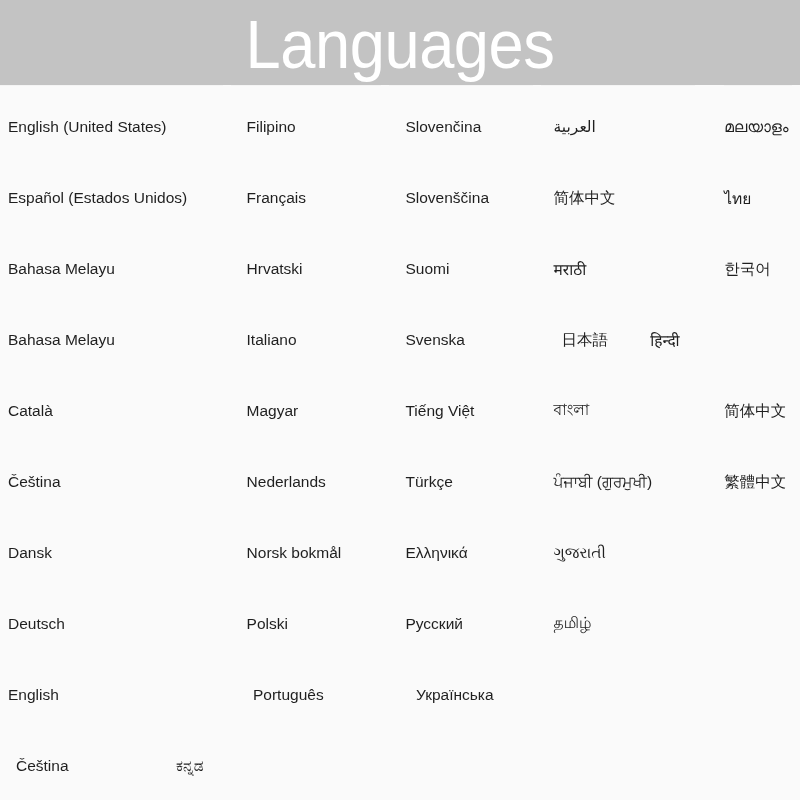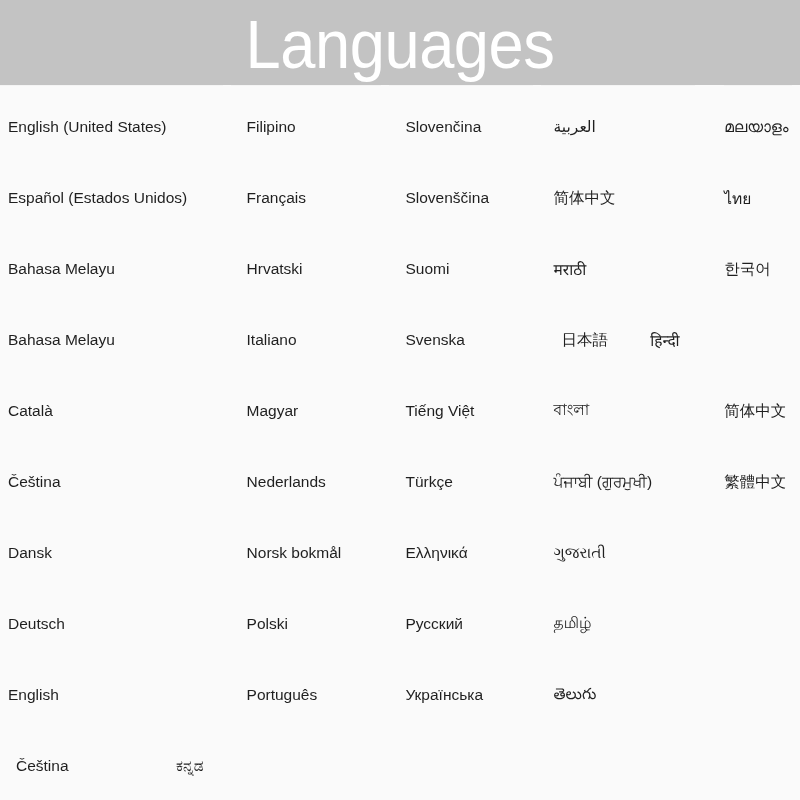--- a/index.html
+++ b/index.html
@@ -172,21 +172,20 @@
         <div class="cell c1">Deutsch</div>
         <div class="cell c2">Polski</div>
         <div class="cell c3">Русский</div>
         <div class="cell c4">தமிழ்</div>
         <div class="cell c5 empty"></div>
       </div>
       <div class="row">
         <div class="cell c1">English</div>
         <div class="cell c2">Português</div>
         <div class="cell c3">Українська</div>
-        <div class="cell c4">తెలుగు</div>
         <div class="cell c5 empty"></div>
       </div>
       <div class="row">
         <div class="cell c2">Čeština</div>
         <div class="cell c4">ಕನ್ನಡ</div>
         <div class="cell c5 empty"></div>
       </div>
       <div class="row partial">
         <div class="cell c1"></div>
         <div class="cell c2"></div>

